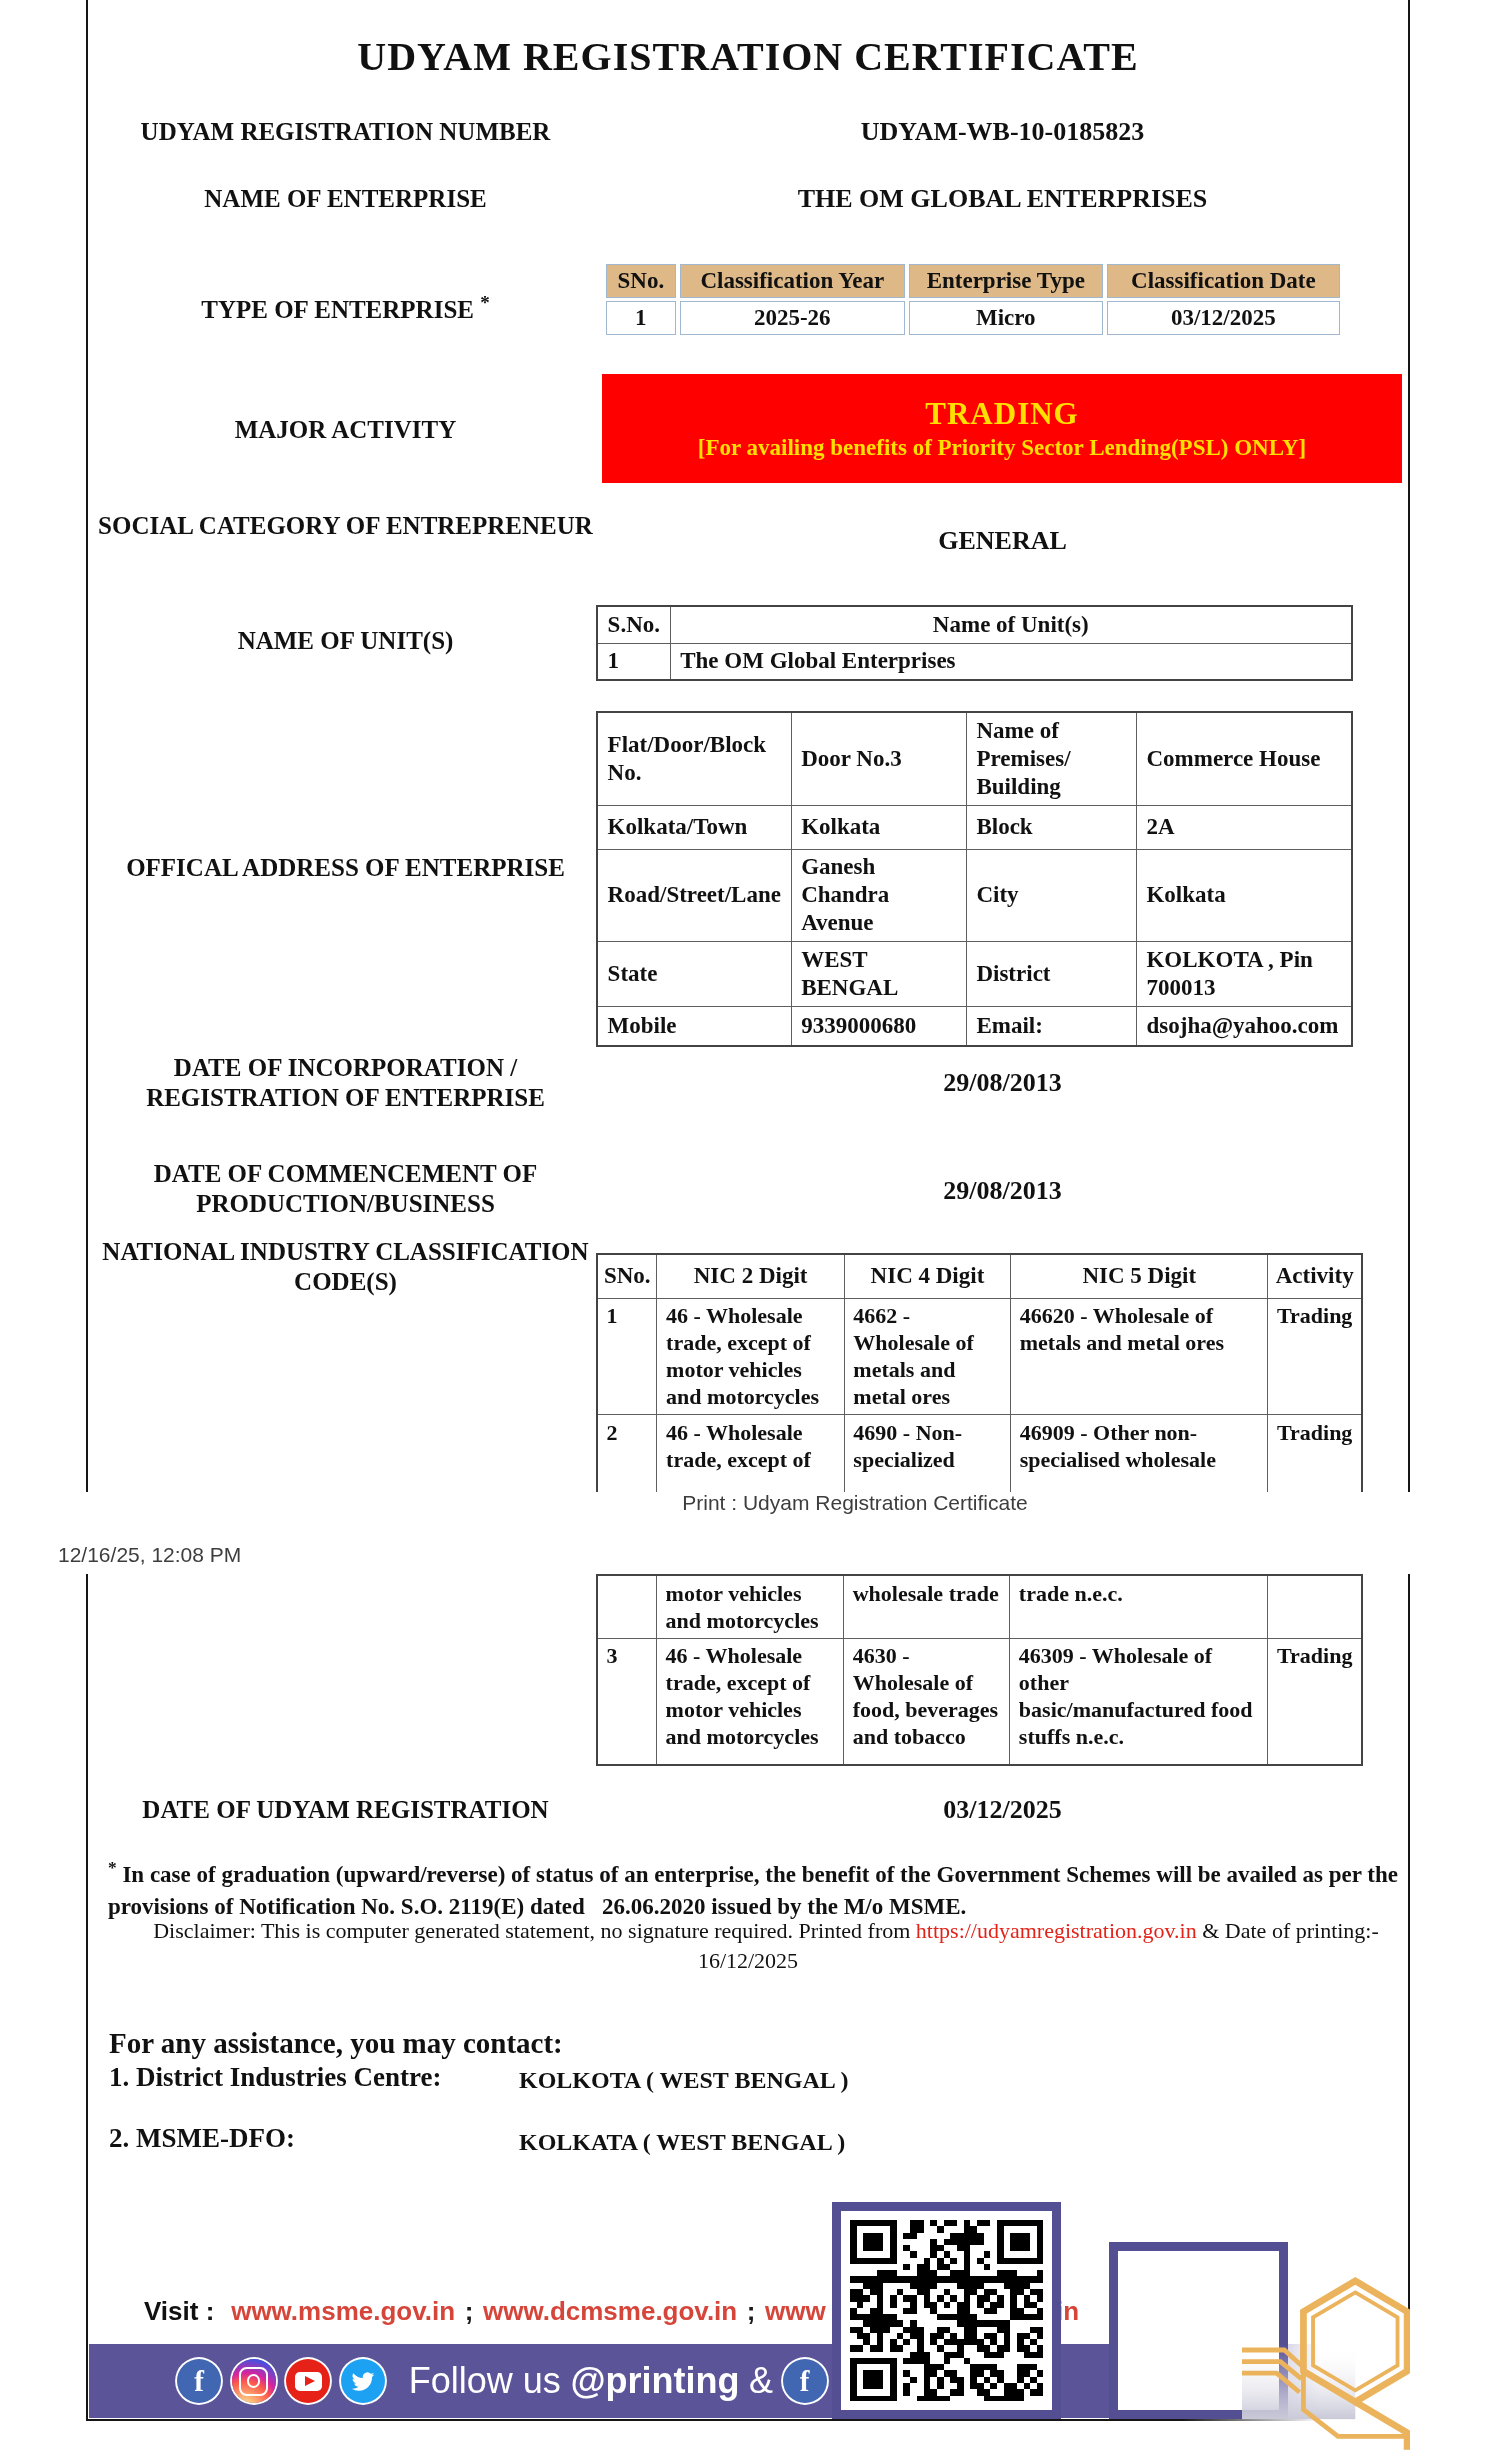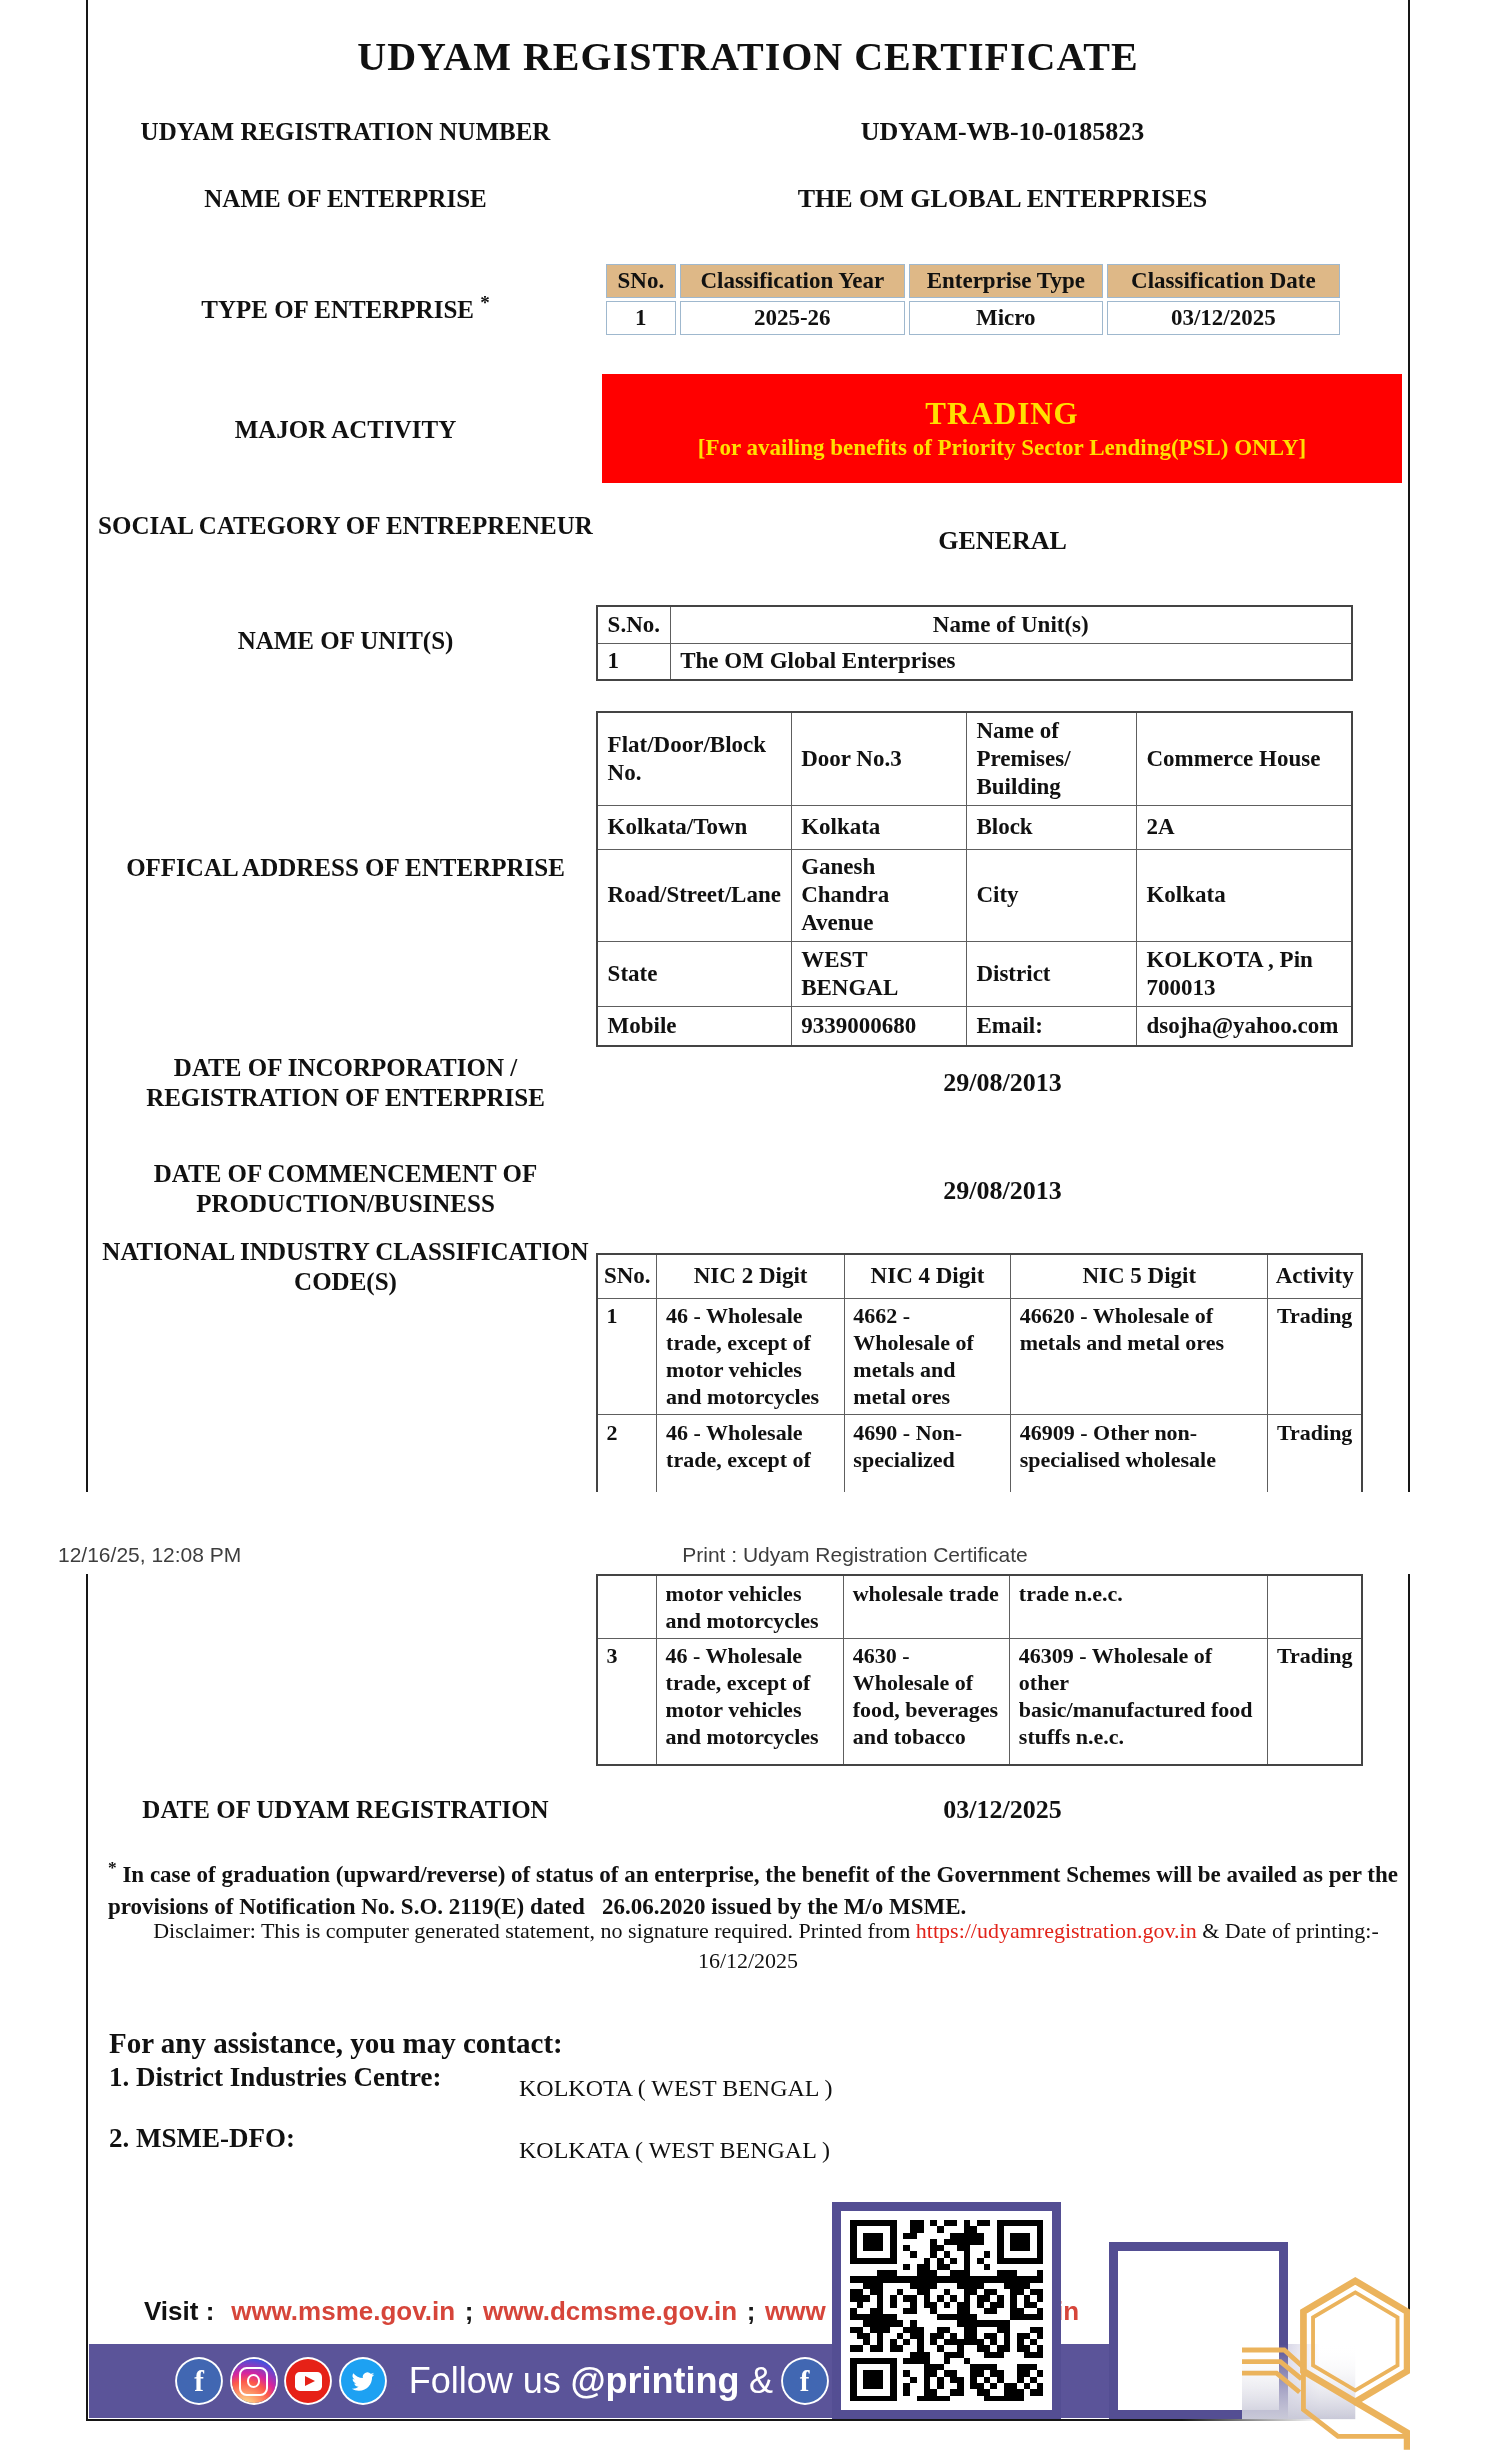--- a/index.html
+++ b/index.html
@@ -54,31 +54,31 @@
 
   .nic-cut{position:absolute;left:596px;top:1253px;width:767px;height:239px;overflow:hidden;}
   .nic2-wrap{position:absolute;left:596px;top:1574px;width:817px;}
   table.nic{width:767px;}
   .nic th{font-size:23px;text-align:center;padding:3.8px 5.8px;height:44px;}
   .nic td{font-size:22px;line-height:27px;padding:3.8px 8.6px;vertical-align:top;text-align:left;}
   .nic2 tr.cont td{border-top:none;}
 
   
   .print-ts{position:absolute;left:58px;top:1543px;font-family:"Liberation Sans",sans-serif;font-size:21px;color:#3d3d3d;}
-  .print-title{position:absolute;left:615px;top:1543px;width:480px;text-align:center;font-family:"Liberation Sans",sans-serif;font-size:21px;color:#3d3d3d;}
+  .print-title{position:absolute;left:615px;top:1491px;width:480px;text-align:center;font-family:"Liberation Sans",sans-serif;font-size:21px;color:#3d3d3d;}
 
   .footnote{position:absolute;left:108px;top:1852px;width:1290px;font-size:23px;font-weight:bold;line-height:32px;text-align:justify;white-space:pre-wrap;}
   .footnote .star{font-size:17.3px;}
   .disclaimer{position:absolute;left:86px;top:1918px;width:1360px;text-align:center;font-size:22px;}
   .disclaimer a{color:var(--link-red);text-decoration:none;}
   .disclaimer-date{position:absolute;left:86px;top:1948px;width:1324px;text-align:center;font-size:22px;}
 
   .assist-heading{position:absolute;left:109px;top:1991px;font-size:29px;font-weight:bold;margin-top:36px;}
   .assist-label{position:absolute;left:109px;font-size:27px;font-weight:bold;}
-  .assist-value{position:absolute;left:519px;font-size:24px;font-weight:normal;margin-top:8px;}
+  .assist-value{position:absolute;left:519px;font-size:24px;font-weight:bold;}
 
   
   .visit-line{position:absolute;left:144px;top:2296px;font-family:"Liberation Sans",sans-serif;font-size:26px;font-weight:bold;z-index:2;white-space:nowrap;}
   .visit-line .u{color:var(--url-red);text-decoration:none;}
   .visit-line .sep{color:#1a1a1a;margin:0 9.6px;}
   .occluded-gap{display:inline-block;width:223px;}
 
   .follow-bar{position:absolute;left:89px;top:2344px;width:1318px;height:74px;background:var(--purple);
     display:flex;align-items:center;padding-left:88px;z-index:1;color:#fff;
     font-family:"Liberation Sans",sans-serif;font-size:36px;white-space:nowrap;}

